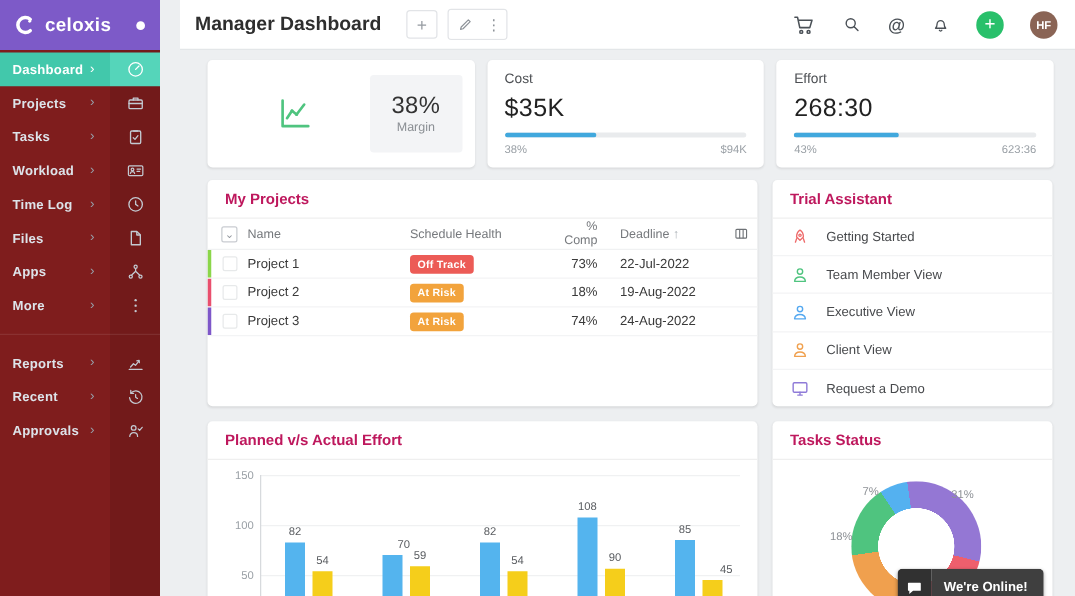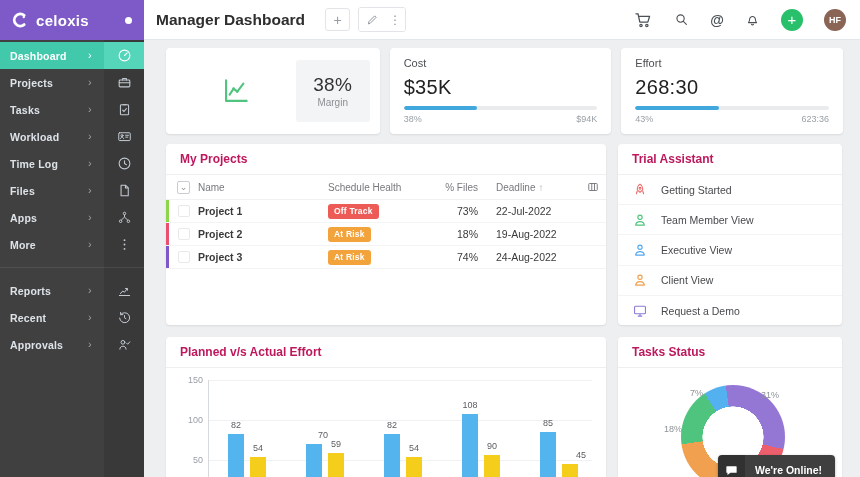--- a/index.html
+++ b/index.html
@@ -1,21 +1,21 @@
 <!DOCTYPE html>
 <html><head>
 <meta charset="utf-8">
 <style>
   * { margin:0; padding:0; box-sizing:border-box; }
   html,body { width:860px; height:477px; }
   body { font-family:"Liberation Sans", sans-serif; background:#edeff1; overflow:hidden; }
   .app { position:relative; width:860px; height:477px; overflow:hidden; background:#edeff1; }
 
   
-  .sidebar { position:absolute; left:0; top:0; width:144px; height:100%; background:#404040; z-index:5; }
+  .sidebar { position:absolute; left:0; top:0; width:128px; height:100%; background:#7f1d1d; z-index:5; }
   .sidebar .icon-stripe { position:absolute; right:0; top:40px; bottom:0; width:40px; background:rgba(0,0,0,.10); }
   .brand { position:relative; height:40px; background:#7d5ac8; display:flex; align-items:center; padding:0 12px 0 10px; z-index:2; }
   .brand-mark { width:20px; height:20px; margin-right:6px; color:#fff; }
   .brand-name { color:#fff; font-size:15px; font-weight:700; letter-spacing:.3px; flex:1; }
   .brand-dot { width:7px; height:7px; border-radius:50%; background:#fff; }
   .sn { position:relative; padding-top:2px; z-index:1; }
   .sn-item { display:flex; height:27px; cursor:pointer; }
   .sn-main { flex:1; display:flex; align-items:center; }
   .sn-label { flex:1; padding-left:10px; font-size:10.5px; font-weight:700; color:#dde3e9; letter-spacing:.2px; }
   .sn-chev { width:16px; color:#97a0aa; font-size:11px; line-height:1; }
@@ -65,21 +65,21 @@
   .row2 { display:flex; gap:12px; margin-top:10px; height:181px; }
   .projects-card { width:440px; overflow:hidden; }
   .trial-card { width:224px; overflow:hidden; }
 
   .tbl-hd { display:flex; align-items:center; height:25px; font-size:10px; color:#76797d; border-bottom:1px solid #f0f1f2; }
   .tbl-row { display:flex; align-items:center; height:23px; border-bottom:1px solid #f3f4f5; font-size:10.5px; color:#3a3a3a; position:relative; cursor:pointer; }
   .c-strip { width:3px; align-self:stretch; }
   .c-check { width:29px; display:flex; align-items:center; justify-content:center; }
   .hd-checkbox { width:13px; height:13px; border:1px solid #c9ccd1; border-radius:2px; display:flex; align-items:center; justify-content:center; color:#8e939a; font-size:9px; line-height:1; background:#fff; cursor:pointer; }
   .row-checkbox { width:12px; height:12px; border:1px solid #e7e9ea; border-radius:2px; background:#fff; cursor:pointer; }
-  .c-name { flex:1; font-weight:700; }
+  .c-name { flex:1; font-weight:400; }
   .tbl-hd .c-name { font-weight:400; }
   .c-health { width:112px; }
   .c-comp { width:38px; text-align:right; }
   .c-deadline { width:102px; padding-left:18px; }
   .c-colicon { width:26px; display:flex; align-items:center; justify-content:center; color:#6e7276; }
   .sort-arrow { color:#aab0b5; font-size:10px; margin-left:3px; }
   .badge { display:inline-block; padding:2.5px 6px; border-radius:3px; color:#fff; font-size:8.5px; font-weight:700; letter-spacing:.2px; }
 
   .trial-item { display:flex; align-items:center; gap:13px; height:30.2px; padding:0 14px; border-bottom:1px solid #f3f4f5; cursor:pointer; }
   .trial-item:last-child { border-bottom:none; }
@@ -367,21 +367,21 @@
         <div class="card-hd">My Projects</div>
         <div class="tbl-hd">
           <span class="c-strip"></span>
           <span class="c-check">
               <span class="hd-checkbox">
                 <span>⌄</span>
               </span>
             </span>
           <span class="c-name">Name</span>
           <span class="c-health">Schedule Health</span>
-          <span class="c-comp">% Files</span>
+          <span class="c-comp">% Comp</span>
           <span class="c-deadline"><span>Deadline</span><span class="sort-arrow">↑</span></span>
           <span class="c-colicon">
               <svg width="12" height="12" viewBox="0 0 24 24" fill="none" stroke="currentColor" stroke-width="1.8">
                 <rect x="3.5" y="5" width="17" height="14" rx="1.5"></rect>
                 <path d="M9.5 5v14M15 5v14"></path>
               </svg>
             </span>
         </div>
 
         <div class="tbl-row">

